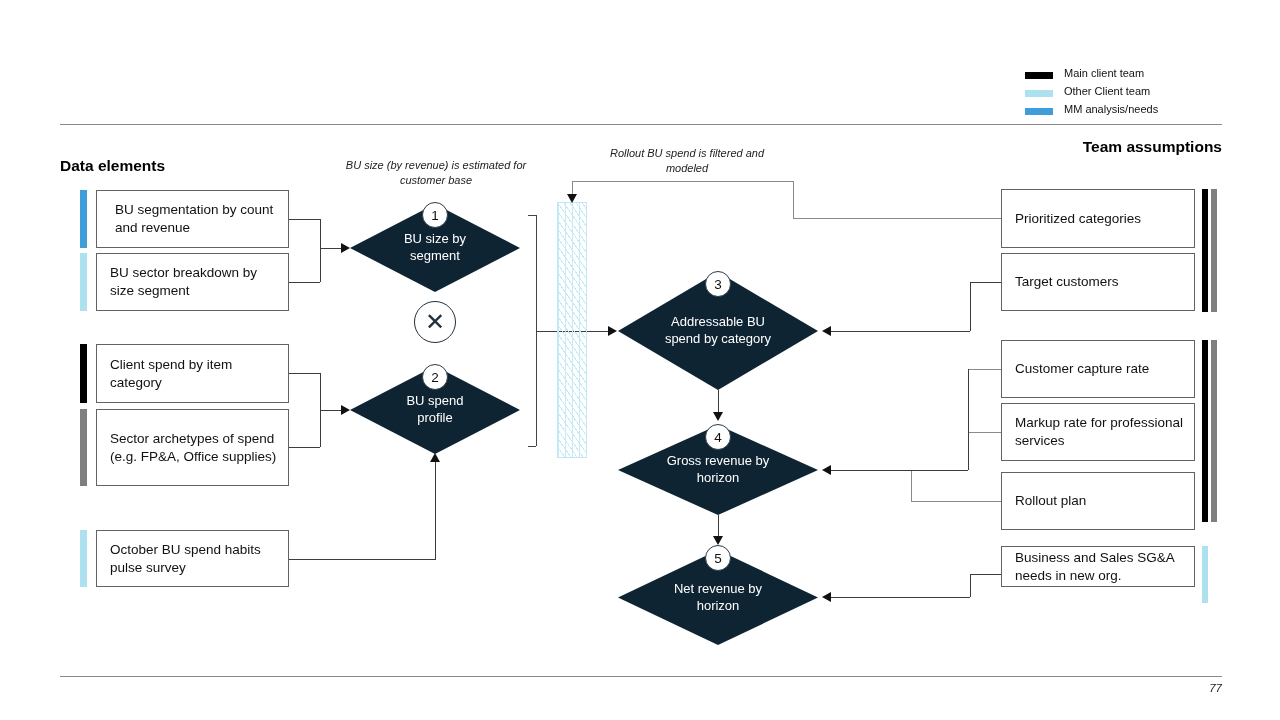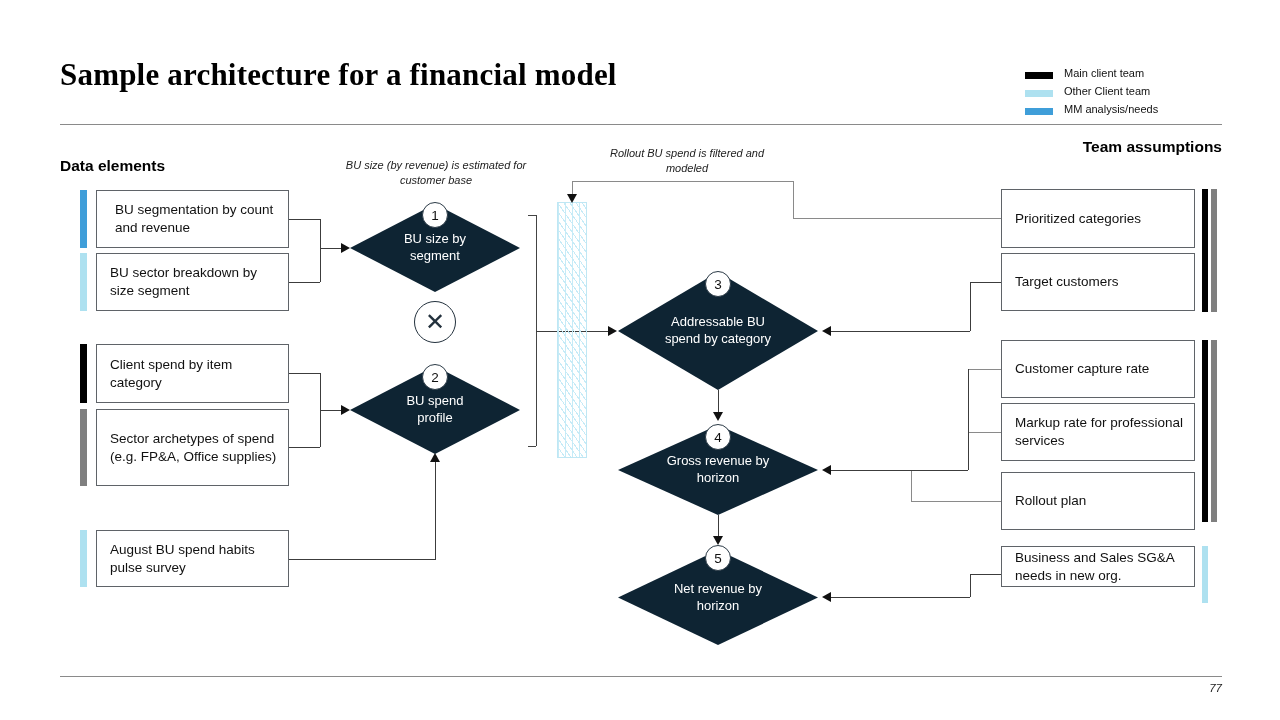--- a/index.html
+++ b/index.html
@@ -52,21 +52,20 @@
       repeating-linear-gradient(90deg, #c6ebf7 0 1px, transparent 1px 7px);
   }
   .bracket { background:#444; }
   .pagenum { font-size:11.5px; font-style:italic; color:#222; }
 </style>
 </head>
 <body>
 
 <div id="slide">
 
-  <div class="abs title" style="left:60px; top:57px;">Sample architecture for a financial model</div>
 
   <div class="abs" style="left:1025px; top:61px;">
     <div class="legend-row">
       <span class="legend-swatch" style="background: rgb(0, 0, 0);"></span>
       <span class="legend-label">Main client team</span>
     </div>
     <div class="legend-row">
       <span class="legend-swatch" style="background: rgb(174, 225, 240);"></span>
       <span class="legend-label">Other Client team</span>
     </div>
@@ -99,21 +98,21 @@
     <span>Client spend by item category</span>
   </div>
 
   <div class="abs sidebar" style="left: 80px; top: 409px; height: 77px; background: rgb(127, 127, 127);"></div>
   <div class="abs dbox" style="left:96px; top:409px; height:77px;">
     <span>Sector archetypes of spend (e.g. FP&amp;A, Office supplies)</span>
   </div>
 
   <div class="abs sidebar" style="left: 80px; top: 530px; height: 57px; background: rgb(174, 225, 240);"></div>
   <div class="abs dbox" style="left:96px; top:530px; height:57px;">
-    <span>August BU spend habits pulse survey</span>
+    <span>October BU spend habits pulse survey</span>
   </div>
 
   <div class="abs hl" style="left:289px; top:219px; width:31px;"></div>
   <div class="abs hl" style="left:289px; top:282px; width:31px;"></div>
   <div class="abs vl" style="left:320px; top:219px; height:63px;"></div>
   <div class="abs hl" style="left:320px; top:248px; width:21px;"></div>
   <div class="abs arr-r" style="left:341px; top:243px;"></div>
 
   <div class="abs hl" style="left:289px; top:373px; width:31px;"></div>
   <div class="abs hl" style="left:289px; top:447px; width:31px;"></div>

